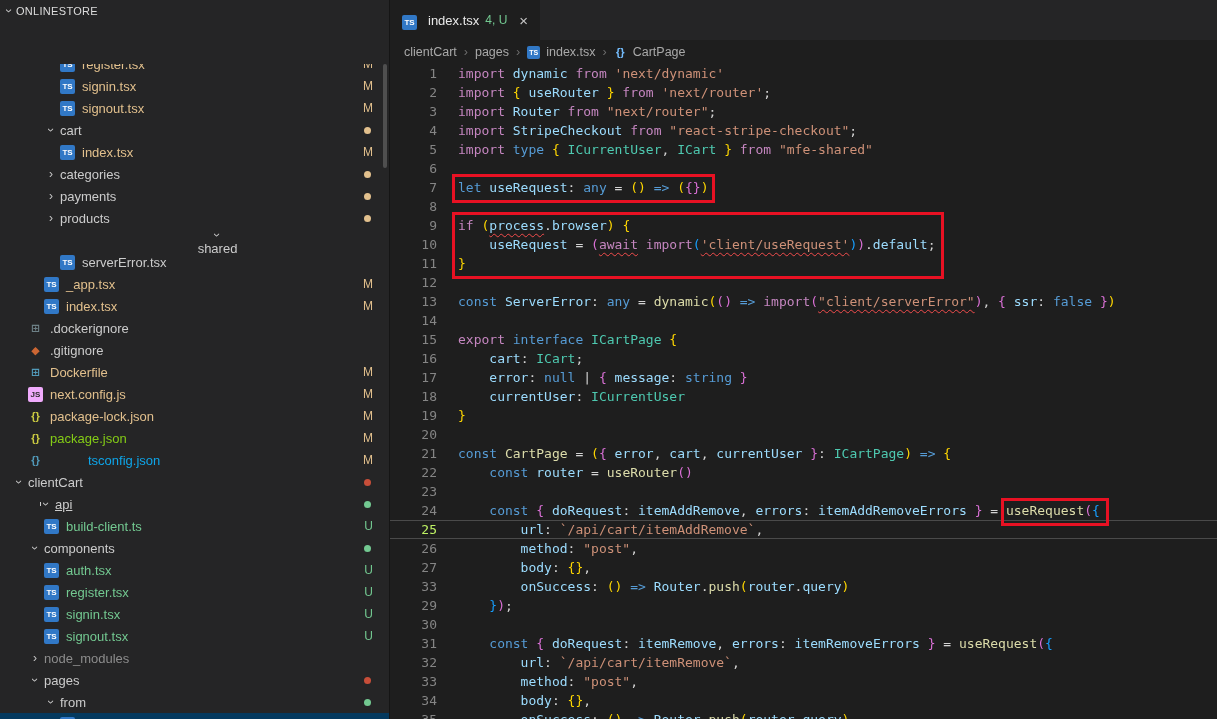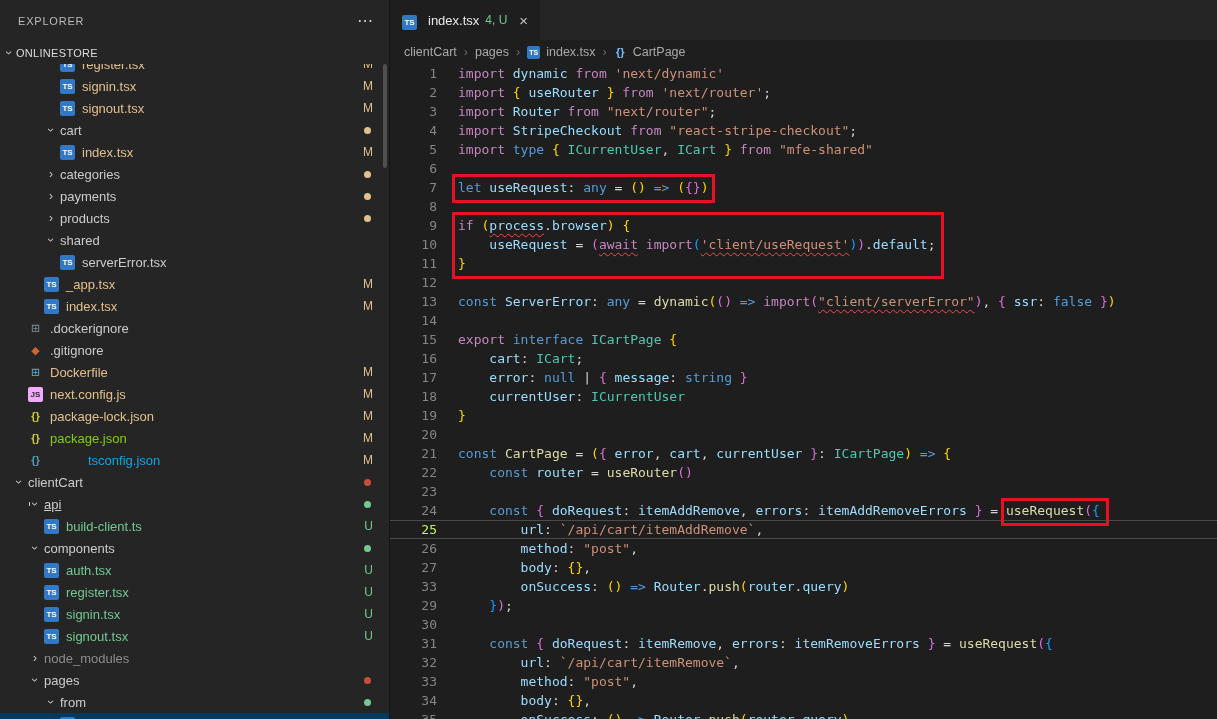--- a/index.html
+++ b/index.html
@@ -48,24 +48,20 @@
   .s{color:#ce9178}.p{color:#d4d4d4}.b1{color:#ffd700}.b2{color:#da70d6}.b3{color:#179fff}
   .e{text-decoration:underline wavy #f14c4c;text-decoration-thickness:1px;text-underline-offset:3px}
 
   .line-highlight{position:absolute;left:0;right:0;height:19px;border-top:1px solid #4a4a4a;border-bottom:1px solid #4a4a4a;pointer-events:none}
   .redbox{position:absolute;border:3px solid #e81123;z-index:10;pointer-events:none}
 </style>
 </head>
 <body>
 
 <div class="sidebar">
-  <div class="sb-header">
-    <span class="sb-title">EXPLORER</span>
-    <span class="sb-actions">⋯</span>
-  </div>
   <div class="section">
     <span class="chev open">›</span>
     <span>ONLINESTORE</span>
   </div>
   <div class="tree">
       <div class="trow clip-top" style="padding-left: 60px;">
         <span class="fi" style="background: rgb(49, 120, 198); color: rgb(255, 255, 255);">TS</span>
         <span class="tlabel" style="color: rgb(226, 192, 141);">register.tsx</span>
         <span class="gbadge" style="color: rgb(226, 192, 141);">M</span>
       </div>
@@ -97,21 +93,21 @@
       <div class="trow" style="padding-left: 44px;">
         <span class="chev">›</span>
         <span class="tlabel">payments</span>
         <span class="gdot" style="background: rgb(226, 192, 141);"></span>
       </div>
       <div class="trow" style="padding-left: 44px;">
         <span class="chev">›</span>
         <span class="tlabel">products</span>
         <span class="gdot" style="background: rgb(226, 192, 141);"></span>
       </div>
-      <div class="trow" style="padding-left: 44px;">
+      <div class="trow" style="padding-left: 44px; flex-direction: column;">
         <span class="chev open">›</span>
         <span class="tlabel">shared</span>
       </div>
       <div class="trow" style="padding-left: 60px;">
         <span class="fi" style="background: rgb(49, 120, 198); color: rgb(255, 255, 255);">TS</span>
         <span class="tlabel">serverError.tsx</span>
       </div>
       <div class="trow" style="padding-left: 44px;">
         <span class="fi" style="background: rgb(49, 120, 198); color: rgb(255, 255, 255);">TS</span>
         <span class="tlabel" style="color: rgb(226, 192, 141);">_app.tsx</span>
@@ -153,21 +149,21 @@
       <div class="trow" style="padding-left: 28px;">
         <span class="fi glyph" style="color: rgb(81, 154, 186);">{}</span>
         <span class="tlabel" style="color: #0ea5e9; margin-left: 40px;">tsconfig.json</span>
         <span class="gbadge" style="color: rgb(226, 192, 141);">M</span>
       </div>
       <div class="trow" style="padding-left: 12px;">
         <span class="chev open">›</span>
         <span class="tlabel">clientCart</span>
         <span class="gdot" style="background: rgb(199, 78, 57);"></span>
       </div>
-      <div class="trow" style="padding-left: 28px; text-decoration: underline;">
+      <div class="trow" style="padding-left: 39px; text-decoration: underline;">
         <span class="chev open">›</span>
         <span class="tlabel">api</span>
         <span class="gdot" style="background: rgb(115, 201, 145);"></span>
       </div>
       <div class="trow" style="padding-left: 44px;">
         <span class="fi" style="background: rgb(49, 120, 198); color: rgb(255, 255, 255);">TS</span>
         <span class="tlabel" style="color: rgb(115, 201, 145);">build-client.ts</span>
         <span class="gbadge" style="color: rgb(115, 201, 145);">U</span>
       </div>
       <div class="trow" style="padding-left: 28px;">

